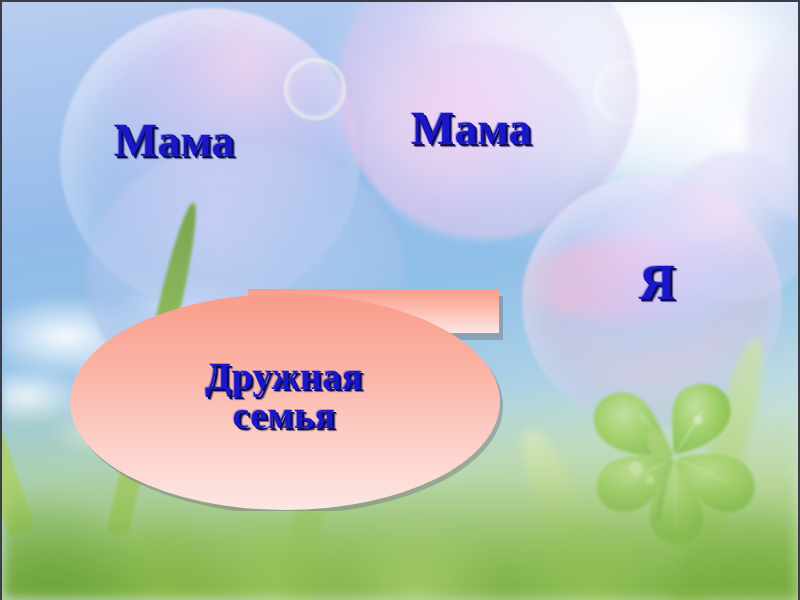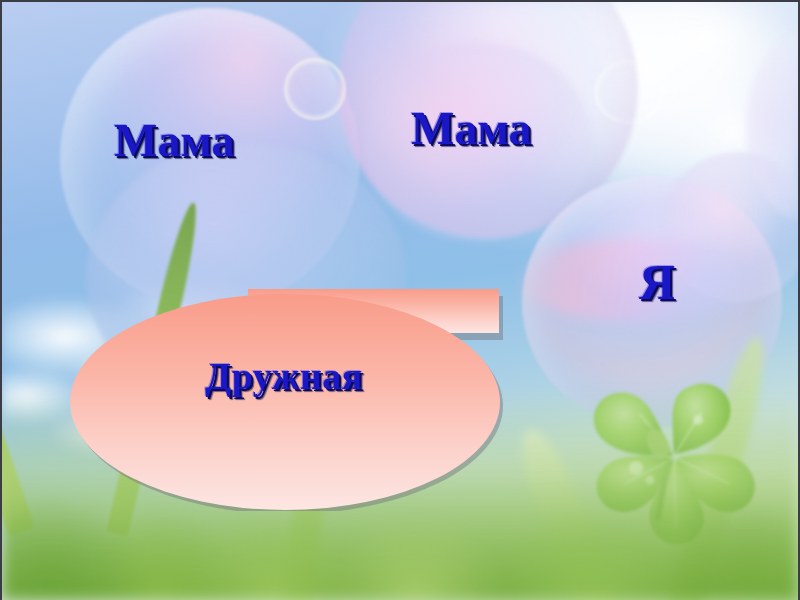--- a/index.html
+++ b/index.html
@@ -352,19 +352,20 @@
       <rect x="180" y="6" width="250" height="44" fill="#73737d"></rect>
     </g>
 
     <rect x="178" y="3" width="251" height="44" fill="url(#pinkGrad)"></rect>
 
     <ellipse cx="215" cy="116" rx="215" ry="108" fill="url(#pinkGrad)"></ellipse>
   </svg>
 
   <div id="callout-text" class="ink">
     <span class="line">Дружная</span>
+    <span class="line">семья</span>
   </div>
 
   <div class="word ink" id="label-mama">Мама</div>
   <div class="word ink" id="label-papa">Мама</div>
   <div class="word ink" id="label-ya">Я</div>
 
 </div>
 
 </body></html>

